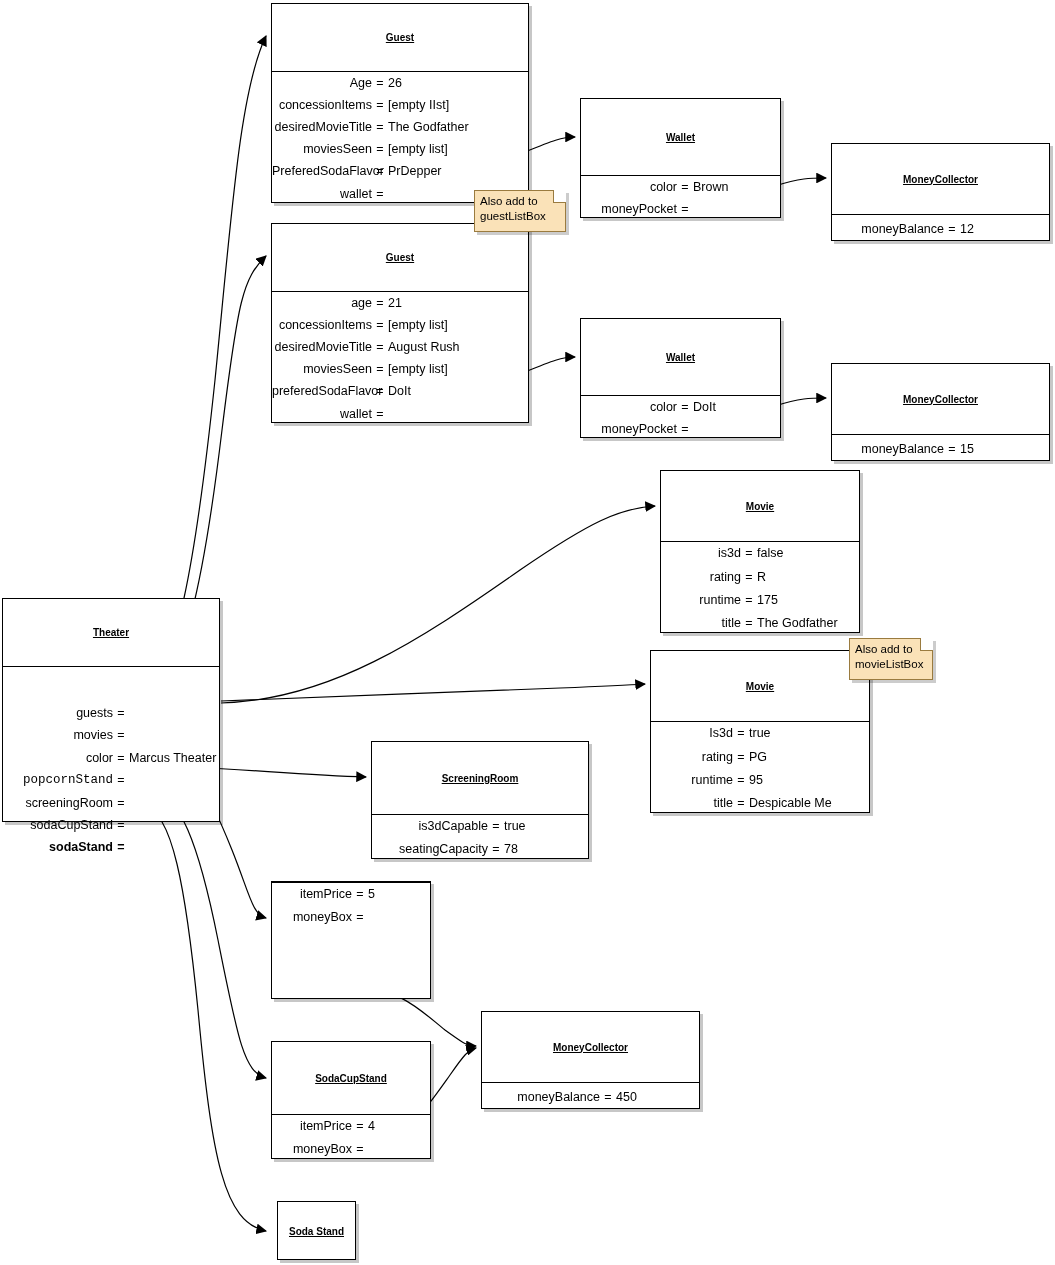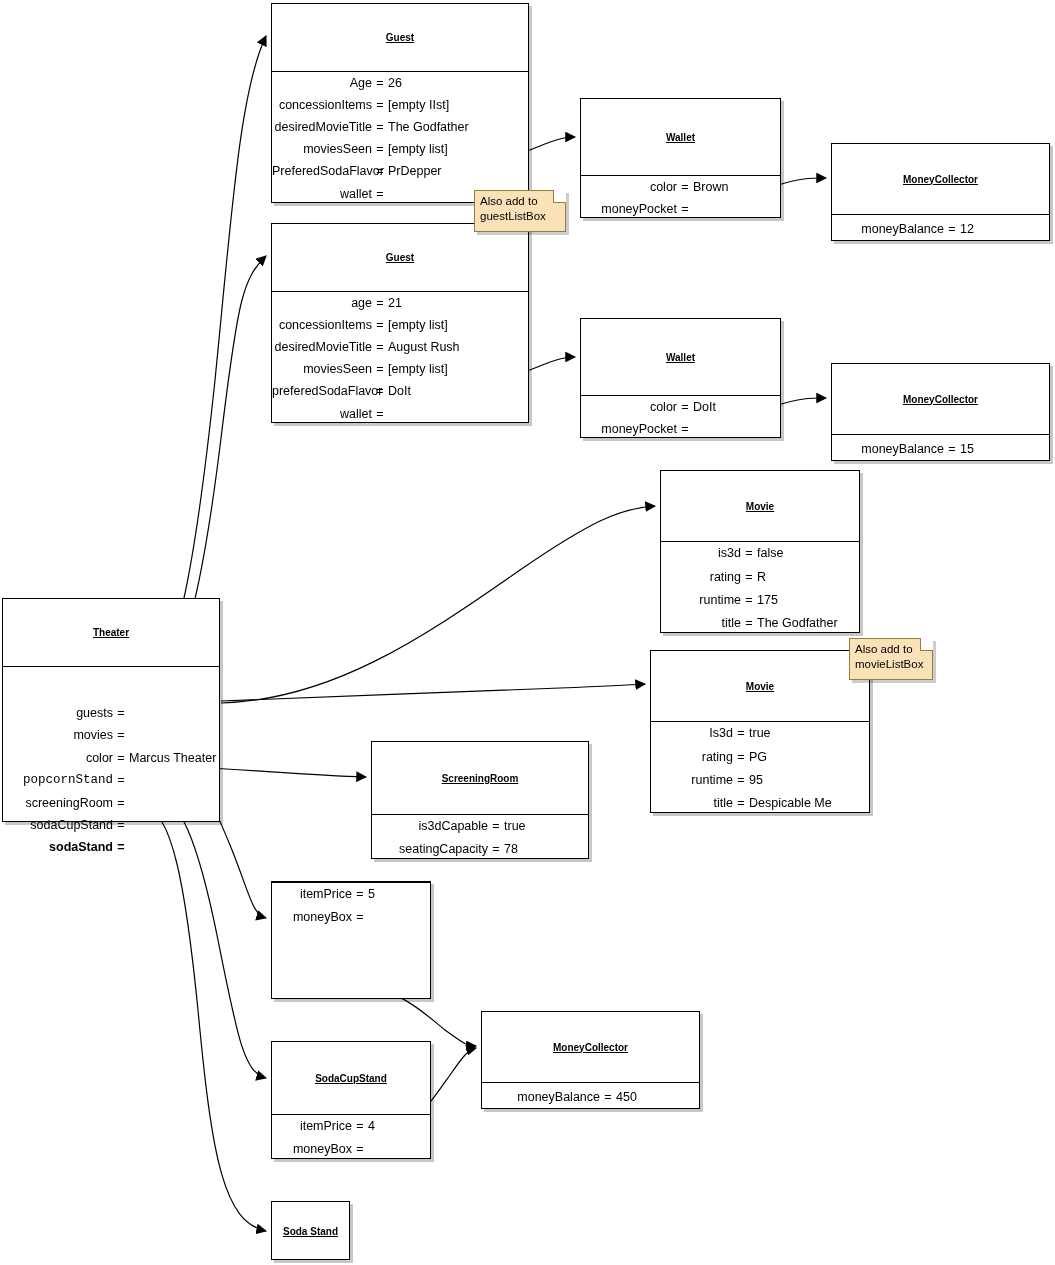--- a/index.html
+++ b/index.html
@@ -335,21 +335,21 @@
           <span>MoneyCollector</span>
         </div>
         <div class="attrs">
           <div class="attrrow" style="height: 28px;">
             <span class="k" style="width: 112px; margin-left: 6px;">moneyBalance</span>
             <span class="eq">=</span>
             <span class="v">450</span>
           </div>
         </div>
       </div>
-      <div class="objbox" style="left: 271px; top: 1201px; width: 79px; height: 59px;">
+      <div class="objbox" style="left: 277px; top: 1201px; width: 79px; height: 59px;">
         <div class="objtitle" style="height: 59px;">
           <span>Soda Stand</span>
         </div>
       </div>
     </div>
   <div id="notes-layer">
       <div class="note" style="left: 474px; top: 190px; width: 92px; height: 42px;">
         <div class="fold"></div>
         <div class="nline">Also add to</div>
         <div class="nline">guestListBox</div>

